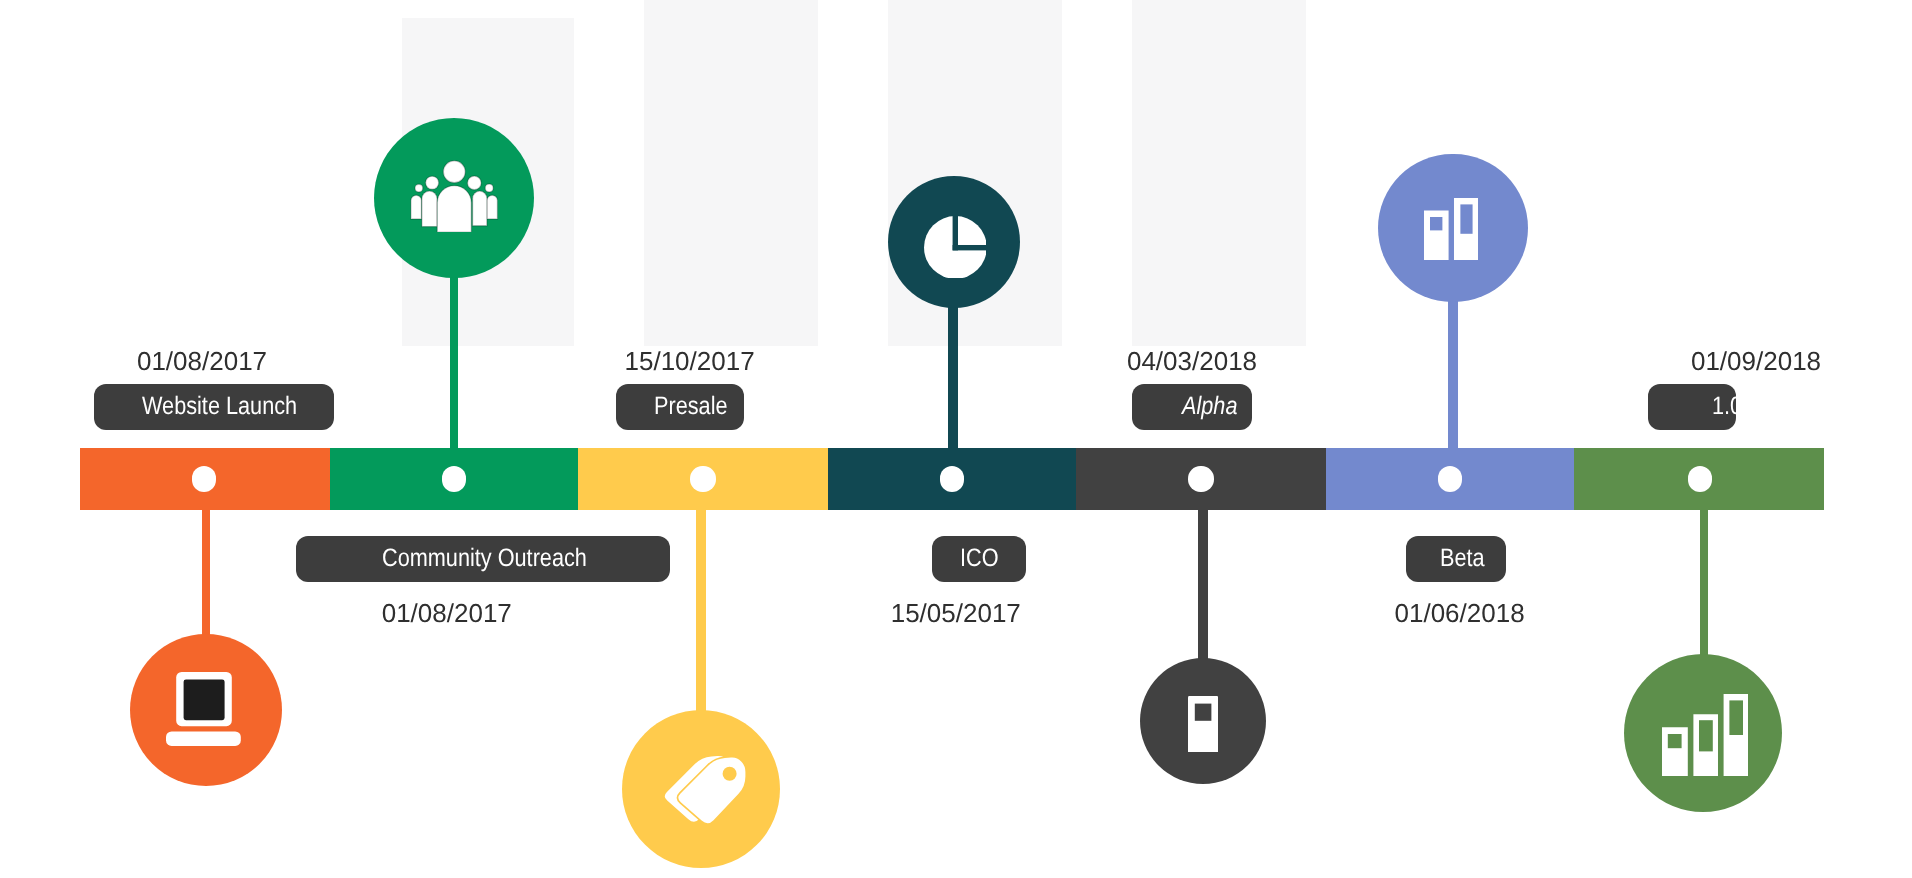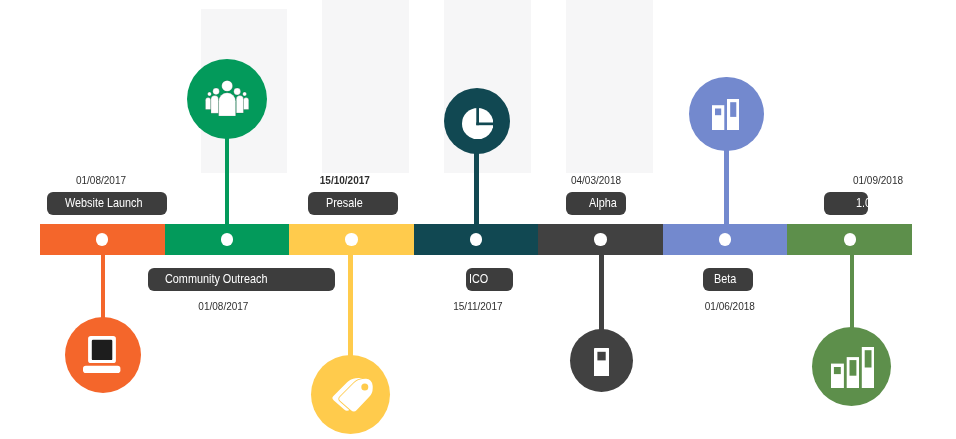--- a/index.html
+++ b/index.html
@@ -20,25 +20,25 @@
   .conn{position:absolute;width:4.8px;}
 
   
   .node{position:absolute;border-radius:50%;}
   .iconwrap{position:absolute;}
   .iconwrap svg{display:block;}
 
   
   .lblbox{position:absolute;background:#3d3d3d;color:#ffffff;border-radius:6px;height:23px;
           font-size:12.6px;font-weight:normal;line-height:23px;white-space:nowrap;
-          text-align:left;box-sizing:border-box;}
+          text-align:center;box-sizing:border-box;}
   .lbltxt{display:inline-block;transform:scaleX(0.861);transform-origin:left center;}
 
   
-  .datetxt{position:absolute;transform:translateX(-50%);color:#2f2f2f;font-size:10px;
+  .datetxt{position:absolute;transform:translateX(-50%);color:#2f2f2f;font-size:13px;
            line-height:13px;white-space:nowrap;}
 </style>
 </head>
 <body>
 
 <div id="stage">
 
   <div class="bg-bands">
     <div class="band" style="left:200.5px;top:9.0px;width:86.2px;height:163.5px;"></div>
     <div class="band" style="left:322.3px;top:0.0px;width:86.9px;height:172.5px;"></div>
@@ -156,24 +156,24 @@
     <div class="bar-seg" style="background:#5D8F4B;">
       <div class="bar-dot"></div>
     </div>
   </div>
 
   <div class="labels">
     <div class="lblbox" style="top:191.9px;left:46.9px;width:120.0px;padding-left:17.8px;"><span class="lbltxt">Website Launch</span></div>
     <div class="datetxt" style="top:173.5px;left:101.0px;">01/08/2017</div>
     <div class="lblbox" style="top:267.9px;left:148.3px;width:187px;padding-left:17.2px;"><span class="lbltxt">Community Outreach</span></div>
     <div class="datetxt" style="top:299.6px;left:223.4px;">01/08/2017</div>
-    <div class="lblbox" style="top:191.9px;left:307.5px;width:90px;padding-left:18.7px;"><span class="lbltxt">Presale</span></div>
-    <div class="datetxt" style="top:173.5px;left:344.8px;font-weight:bold;">15/10/2017</div>
+    <div class="lblbox" style="top:191.9px;left:307.5px;width:64px;padding-left:18.7px;"><span class="lbltxt">Presale</span></div>
+    <div class="datetxt" style="top:173.5px;left:344.8px;">15/10/2017</div>
     <div class="lblbox" style="top:267.9px;left:466px;width:47.0px;padding-left:3px;"><span class="lbltxt">ICO</span></div>
-    <div class="datetxt" style="top:299.6px;left:477.9px;">15/11/2017</div>
-    <div class="lblbox" style="top:191.9px;left:565.7px;width:59.9px;padding-left:23px;"><span class="lbltxt">Alpha</span></div>
+    <div class="datetxt" style="top:299.6px;left:477.9px;">15/05/2017</div>
+    <div class="lblbox" style="top:191.9px;left:565.7px;width:59.9px;padding-left:23px;font-style:italic;"><span class="lbltxt">Alpha</span></div>
     <div class="datetxt" style="top:173.5px;left:596.0px;">04/03/2018</div>
     <div class="lblbox" style="top:267.9px;left:703.2px;width:49.5px;padding-left:10.9px;text-decoration:underline;"><span class="lbltxt">Beta</span></div>
     <div class="datetxt" style="top:299.6px;left:729.8px;">01/06/2018</div>
     <div class="lblbox" style="top:191.9px;left:824.1px;width:43.7px;padding-left:32px;"><span class="lbltxt">1.0</span></div>
     <div class="datetxt" style="top:173.5px;left:846.0px;margin-left:32px;">01/09/2018</div>
   </div>
 </div>
 
 </body></html>

